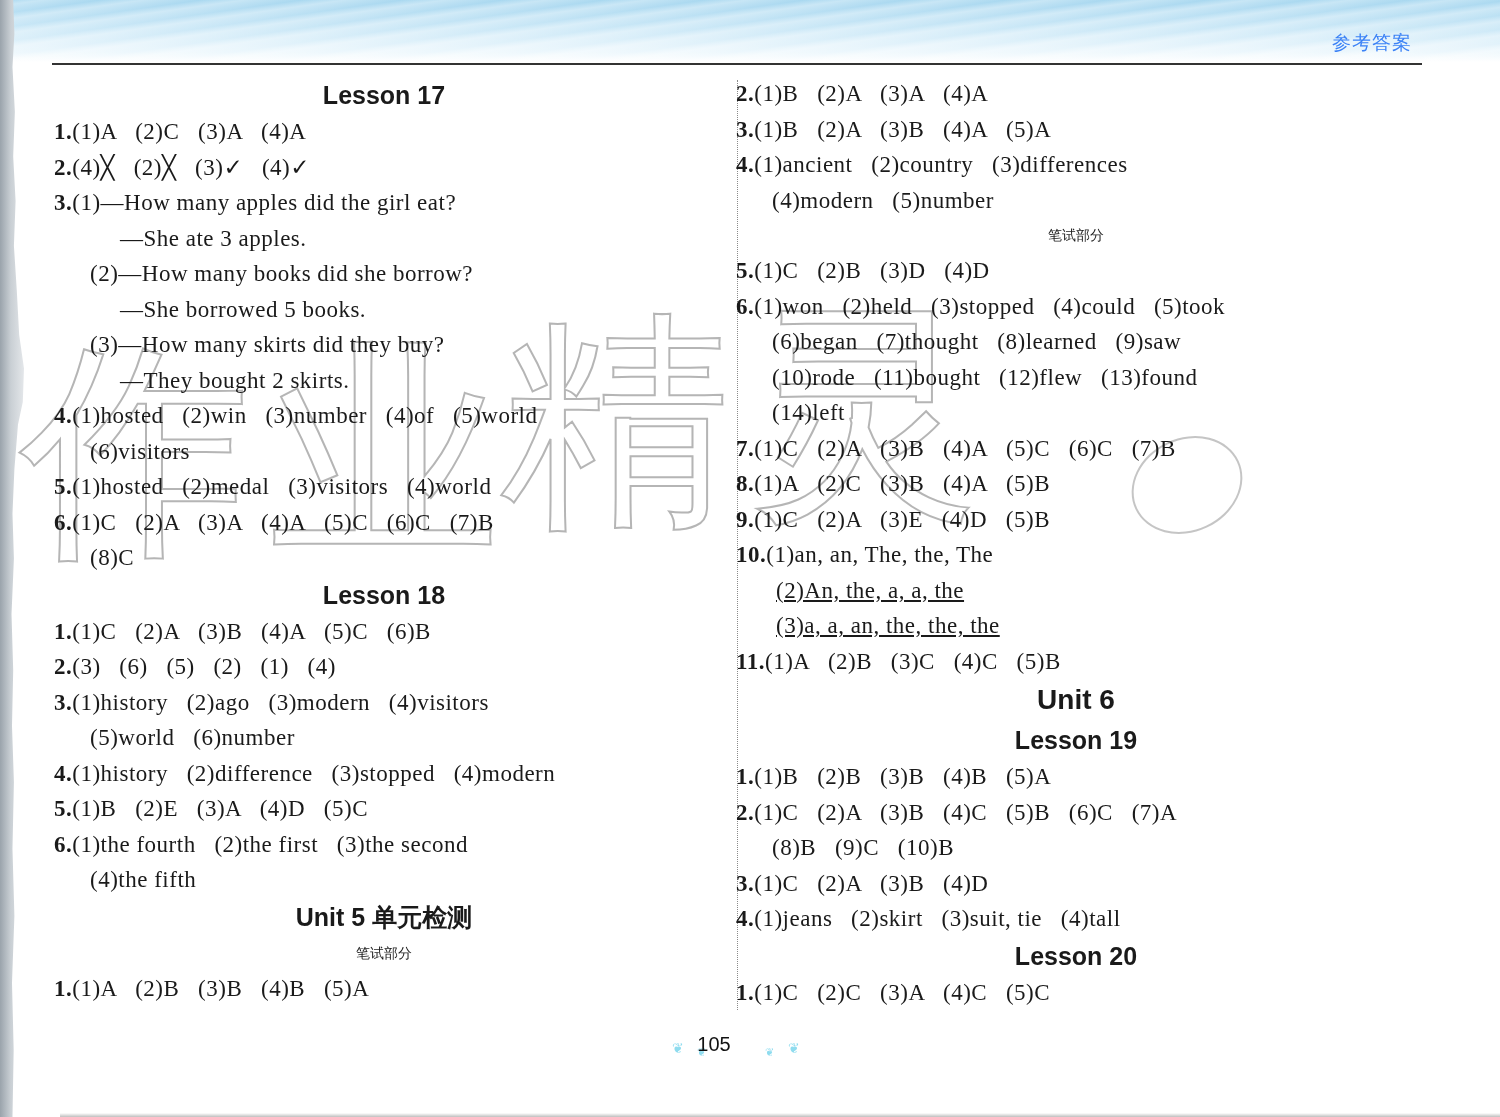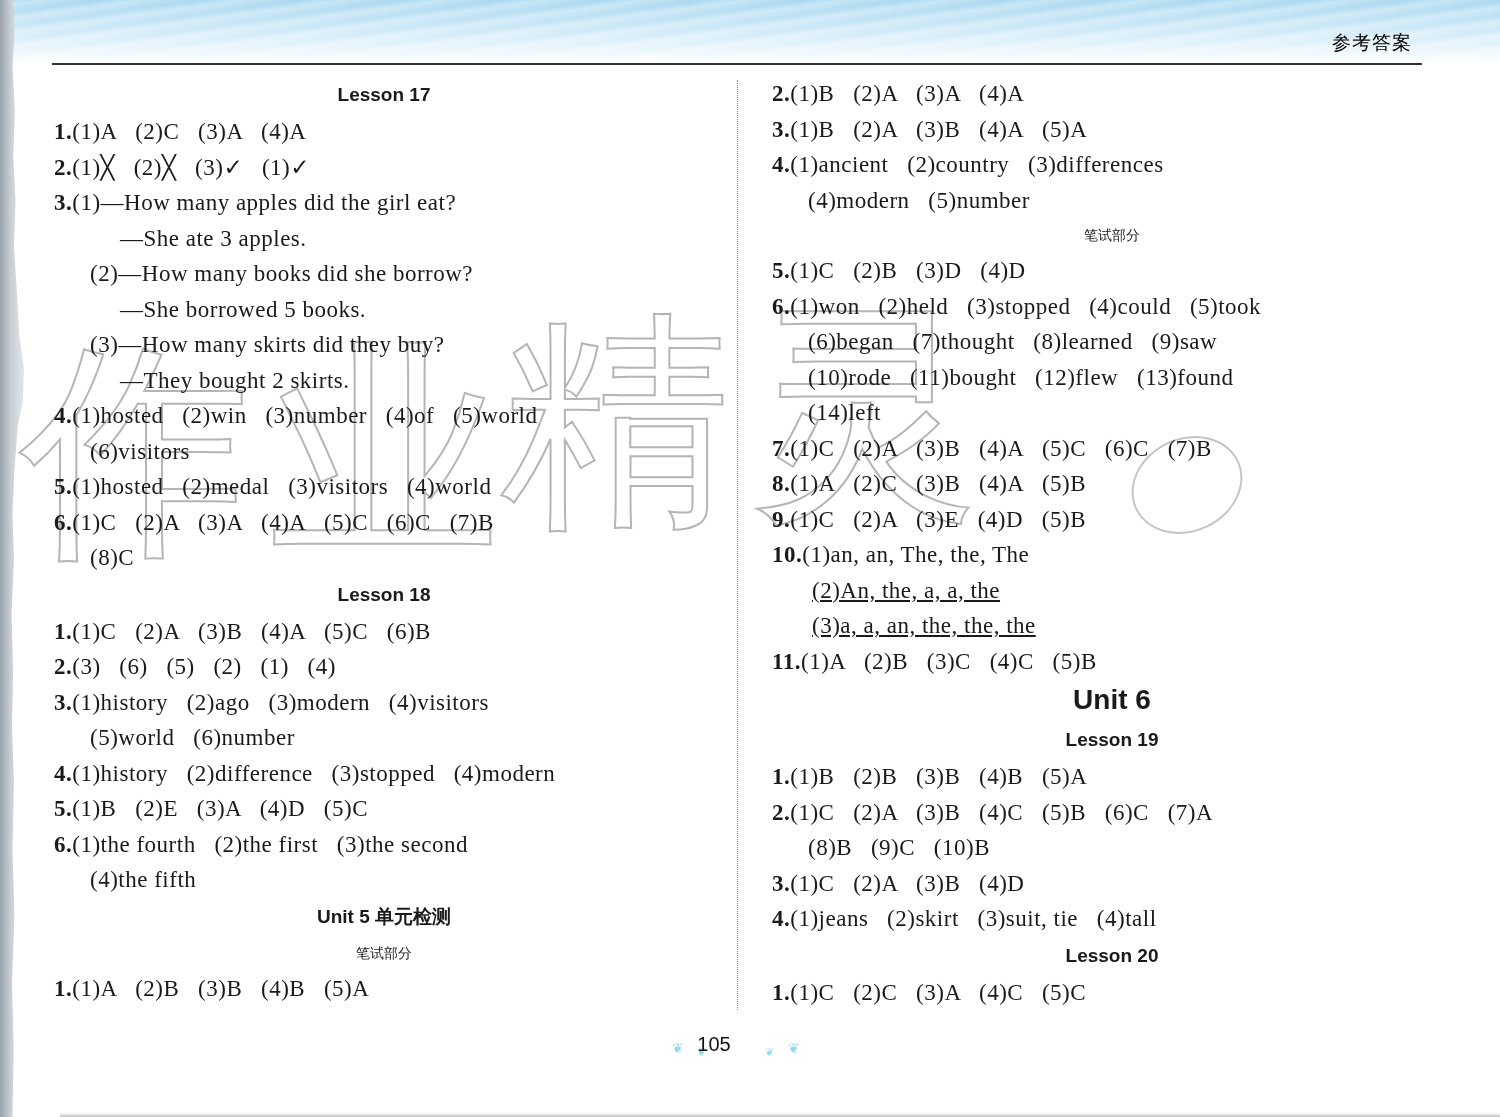--- a/index.html
+++ b/index.html
@@ -17,42 +17,42 @@
   .header-band {
     position:absolute; left:0; top:0; width:1500px; height:62px;
     background:linear-gradient(180deg,#a9d8f0 0%,#cbe8f7 45%,#eef8fd 85%,#ffffff 100%);
   }
   .header-band::after {
     content:""; position:absolute; inset:0;
     background:repeating-linear-gradient(172deg,rgba(255,255,255,0.0) 0px,rgba(255,255,255,0.35) 6px,rgba(255,255,255,0) 14px);
   }
   .header-title {
     position:absolute; right:88px; top:30px;
-    font-family:"DejaVu Sans", sans-serif; font-size:19px; color:#000000; letter-spacing:1px;
+    font-family:"DejaVu Sans", sans-serif; font-size:19px; color:#3b82f6; letter-spacing:1px;
   }
   .header-rule {
     position:absolute; left:52px; top:63px; width:1370px; height:2px; background:#333;
   }
   .col-divider {
     position:absolute; left:737px; top:80px; height:930px; width:0;
     border-left:1.5px dotted #8a8a8a;
   }
   .col { position:absolute; top:76px; }
   .col-left { left:54px; width:660px; }
-  .col-right { left:772px; width:680px; }
+  .col-right { left:736px; width:680px; }
   .line {
     font-size:23px; line-height:35.5px; height:35.5px; white-space:pre; letter-spacing:0.5px;
   }
   .line .num { font-weight:bold; }
   .line.indent1 { padding-left:36px; }
   .line.indent2 { padding-left:66px; }
   .line.indent1w { padding-left:40px;text-decoration:underline; }
   .heading {
     font-family:"Liberation Sans", "DejaVu Sans", sans-serif; font-weight:bold;
-    text-align:center; font-size:19px; line-height:38px; height:38px;
+    text-align:center; font-size:25px; line-height:38px; height:38px;
   }
   .heading.big { font-size:28px; line-height:42px; height:42px; }
   .subheading {
     font-family:"DejaVu Sans", sans-serif; text-align:center; font-size:14px; line-height:35px; height:35px;
   }
   .page-number {
     position:absolute; left:0; width:1428px; top:1033px; text-align:center;
     font-family:"Liberation Sans", sans-serif; font-size:20px; color:#111;
   }
   .paw { position:absolute; top:1040px; color:#8fdcef; font-size:14px; }
@@ -80,21 +80,21 @@
 <div class="watermark" style="left:270px; top:300px;">业</div>
 <div class="watermark" style="left:500px; top:270px;">精</div>
 <div class="watermark" style="left:750px; top:260px;">灵</div>
 <div class="stamp"></div>
 
 <div class="col-divider"></div>
 
 <div class="col col-left" id="col-left">
     <div class="heading">Lesson 17</div>
     <div class="line"><span class="num">1.</span><span>(1)A   (2)C   (3)A   (4)A</span></div>
-    <div class="line"><span class="num">2.</span><span>(1)╳   (2)╳   (3)✓   (1)✓</span></div>
+    <div class="line"><span class="num">2.</span><span>(4)╳   (2)╳   (3)✓   (4)✓</span></div>
     <div class="line"><span class="num">3.</span><span>(1)—How many apples did the girl eat?</span></div>
     <div class="line indent2"><span>—She ate 3 apples.</span></div>
     <div class="line indent1"><span>(2)—How many books did she borrow?</span></div>
     <div class="line indent2"><span>—She borrowed 5 books.</span></div>
     <div class="line indent1"><span>(3)—How many skirts did they buy?</span></div>
     <div class="line indent2"><span>—They bought 2 skirts.</span></div>
     <div class="line"><span class="num">4.</span><span>(1)hosted   (2)win   (3)number   (4)of   (5)world</span></div>
     <div class="line indent1"><span>(6)visitors</span></div>
     <div class="line"><span class="num">5.</span><span>(1)hosted   (2)medal   (3)visitors   (4)world</span></div>
     <div class="line"><span class="num">6.</span><span>(1)C   (2)A   (3)A   (4)A   (5)C   (6)C   (7)B</span></div>

